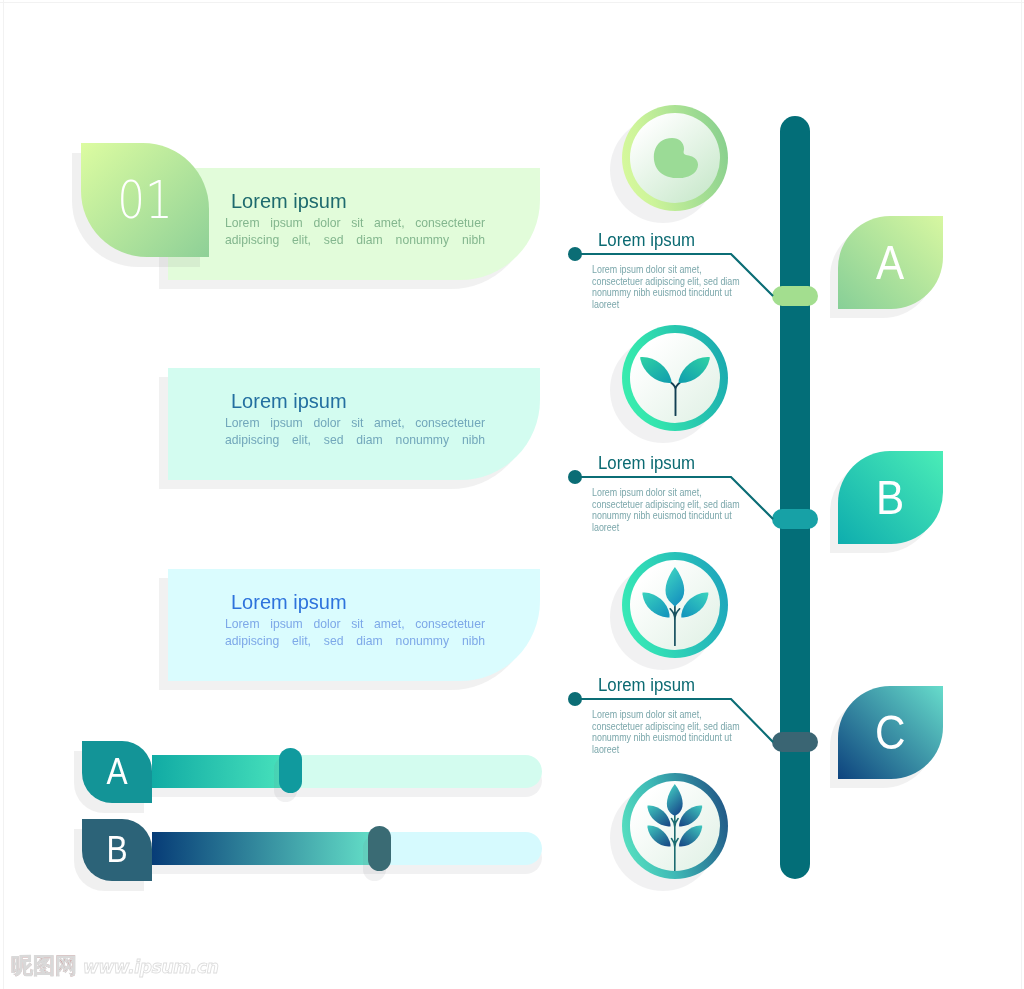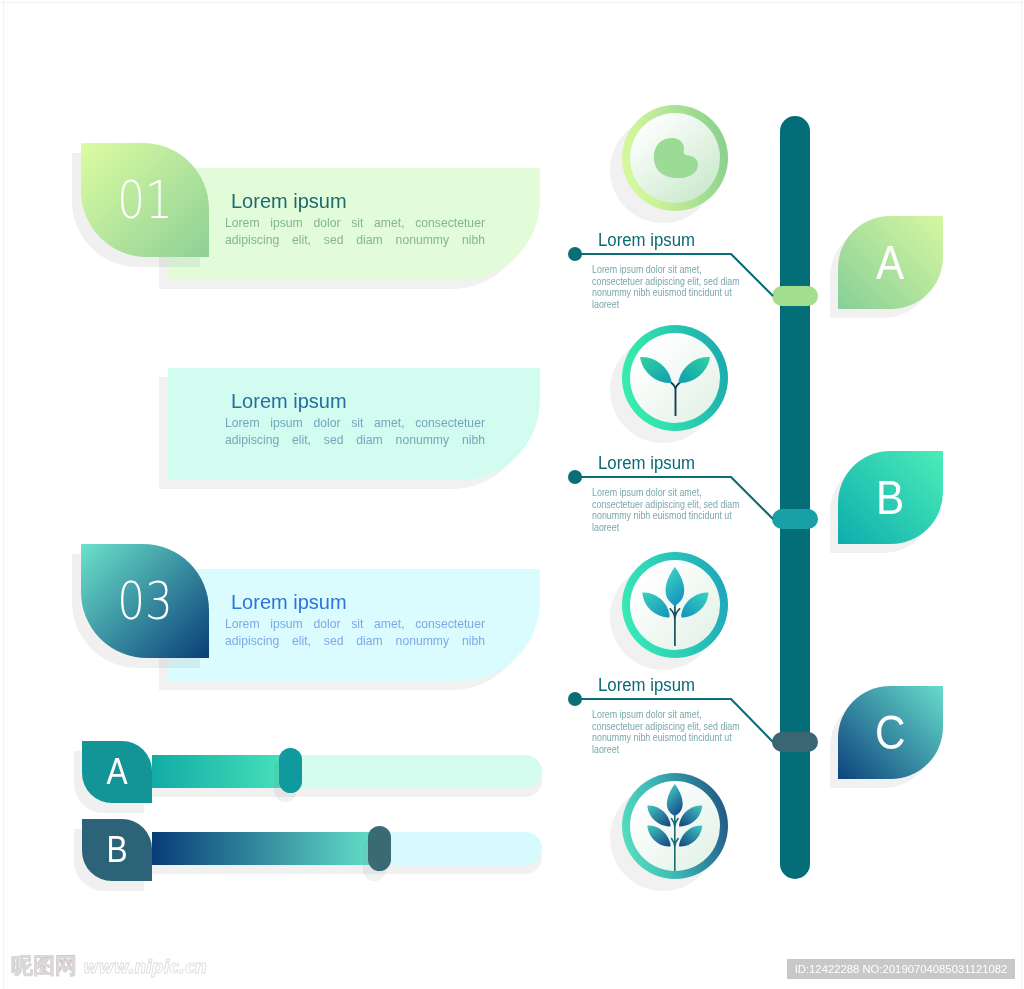--- a/index.html
+++ b/index.html
@@ -109,26 +109,20 @@
     <div class="shadow"></div>
     <div class="fill" style="background:#d3fcf0;"></div>
   </div>
   <div class="row-title" style="left:231px;top:391px;color:#236fa0;">Lorem ipsum</div>
   <div class="row-body" style="left:225px;top:415px;width:260px;color:#72a7bb;">Lorem ipsum dolor sit amet, consectetuer adipiscing elit, sed diam nonummy nibh</div>
 
   <div class="row-banner" style="left:168px;top:569px;width:372px;height:112px;">
     <div class="shadow"></div>
     <div class="fill" style="background:#dafcfe;"></div>
   </div>
-  <div class="leaf" style="left:81px;top:544px;width:128px;height:114px;">
-    <div class="lshadow"></div>
-    <div class="lfill" style="background:linear-gradient(135deg,#6ce2ca 0%,#093e78 100%);">
-      <span class="lnum">03</span>
-    </div>
-  </div>
   <div class="row-title" style="left:231px;top:592px;color:#2e73dc;">Lorem ipsum</div>
   <div class="row-body" style="left:225px;top:616px;width:260px;color:#7da8e8;">Lorem ipsum dolor sit amet, consectetuer adipiscing elit, sed diam nonummy nibh</div>
 
   <div class="slider">
     <div class="sl-trackshadow" style="left:147px;top:764px;width:395px;height:33px;"></div>
     <div class="sl-trackbg" style="left:152px;top:755px;width:390px;height:33px;background:#d3fcef;"></div>
     <div class="sl-fill" style="left:152px;top:755px;width:130px;height:33px;
                 background:linear-gradient(90deg,#11aba4 0%,#46e0bb 100%);"></div>
     <div class="sl-thumbshadow" style="left:274px;top:757px;width:23px;height:45px;"></div>
     <div class="sl-thumb" style="left:279px;top:748px;width:23px;height:45px;background:#109a9e;"></div>
@@ -299,16 +293,15 @@
     <div class="bfill" style="background:linear-gradient(225deg,#67dccb 0%,#0d437e 100%);">
       <span class="blabel">C</span>
     </div>
   </div>
 
   <div class="hline" style="top:2px;"></div>
   <div class="vline" style="left:3px;"></div>
   <div class="vline" style="left:1021px;"></div>
   <div class="wm">
     <span class="wm-cjk">昵图网</span>
-    <span class="wm-url">www.nipic.cn</span>
-  </div>
-  <div class="idbox">ID:12422288 NO:20190704085031121082</div>
+    <span class="wm-url">www.ipsum.cn</span>
+  </div>
 </div>
 
 </body></html>

